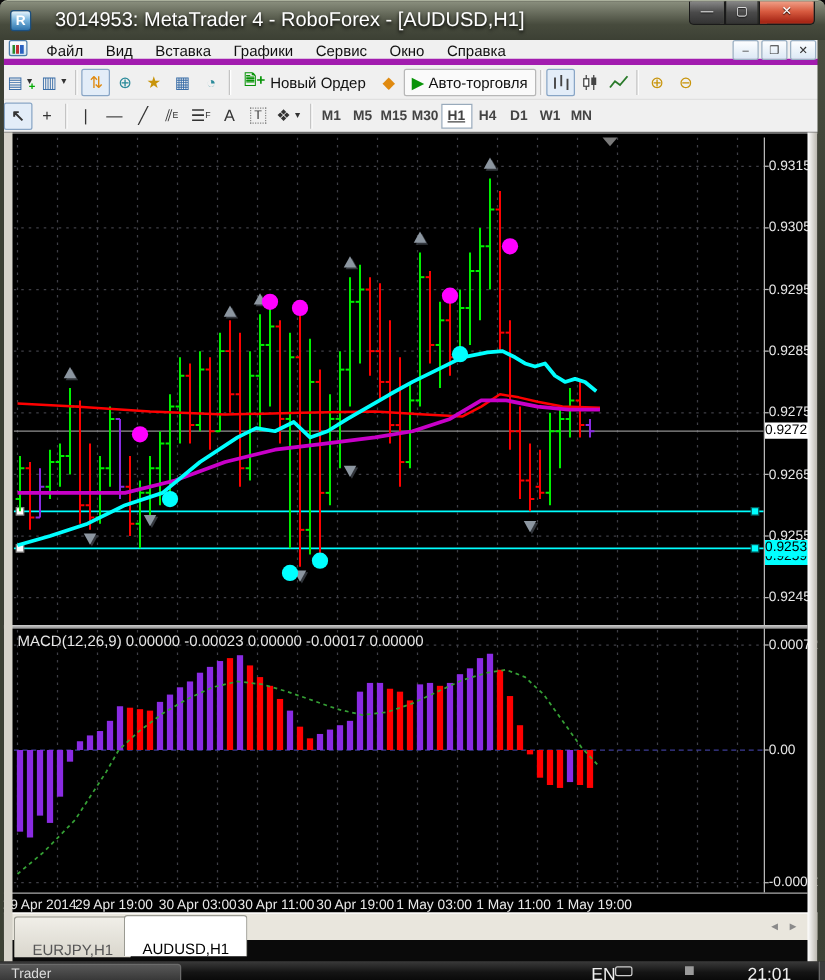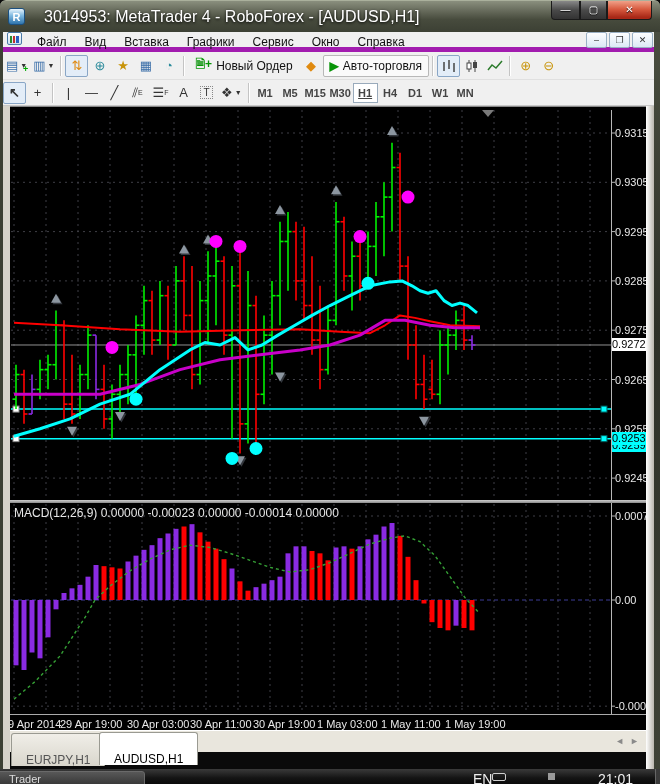--- a/index.html
+++ b/index.html
@@ -582,21 +582,21 @@
       <line x1="611" y1="330.20000000000016" x2="615" y2="330.20000000000016" stroke="#b8b8b8"></line>
       <line x1="611" y1="379.5000000000002" x2="615" y2="379.5000000000002" stroke="#b8b8b8"></line>
       <line x1="611" y1="428.80000000000024" x2="615" y2="428.80000000000024" stroke="#b8b8b8"></line>
       <line x1="611" y1="478.1000000000003" x2="615" y2="478.1000000000003" stroke="#b8b8b8"></line>
       <line x1="611" y1="516" x2="615" y2="516" stroke="#b8b8b8"></line>
       <line x1="611" y1="600" x2="615" y2="600" stroke="#b8b8b8"></line>
       <line x1="611" y1="706.1666666666666" x2="615" y2="706.1666666666666" stroke="#b8b8b8"></line>
     </svg>
 
   <div id="overlay">
-    <div class="hdr" style="left:14px;top:506px">MACD(12,26,9) 0.00000 -0.00023 0.00000 -0.00014 0.00000</div>
+    <div class="hdr" style="left:14px;top:506px">MACD(12,26,9) 0.00000 -0.00023 0.00000 -0.00017 0.00000</div>
     <div id="axis-labels">
         <div class="ptick" style="top: 127px;">0.9315</div>
         <div class="ptick" style="top: 176.3px;">0.9305</div>
         <div class="ptick" style="top: 225.6px;">0.9295</div>
         <div class="ptick" style="top: 274.9px;">0.9285</div>
         <div class="ptick" style="top: 324.2px;">0.9275</div>
         <div class="ptick" style="top: 373.5px;">0.9265</div>
         <div class="ptick" style="top: 422.8px;">0.9255</div>
         <div class="ptick" style="top: 472.1px;">0.9245</div>
         <div class="ptag white" style="top: 338.49px;">0.9272</div>

